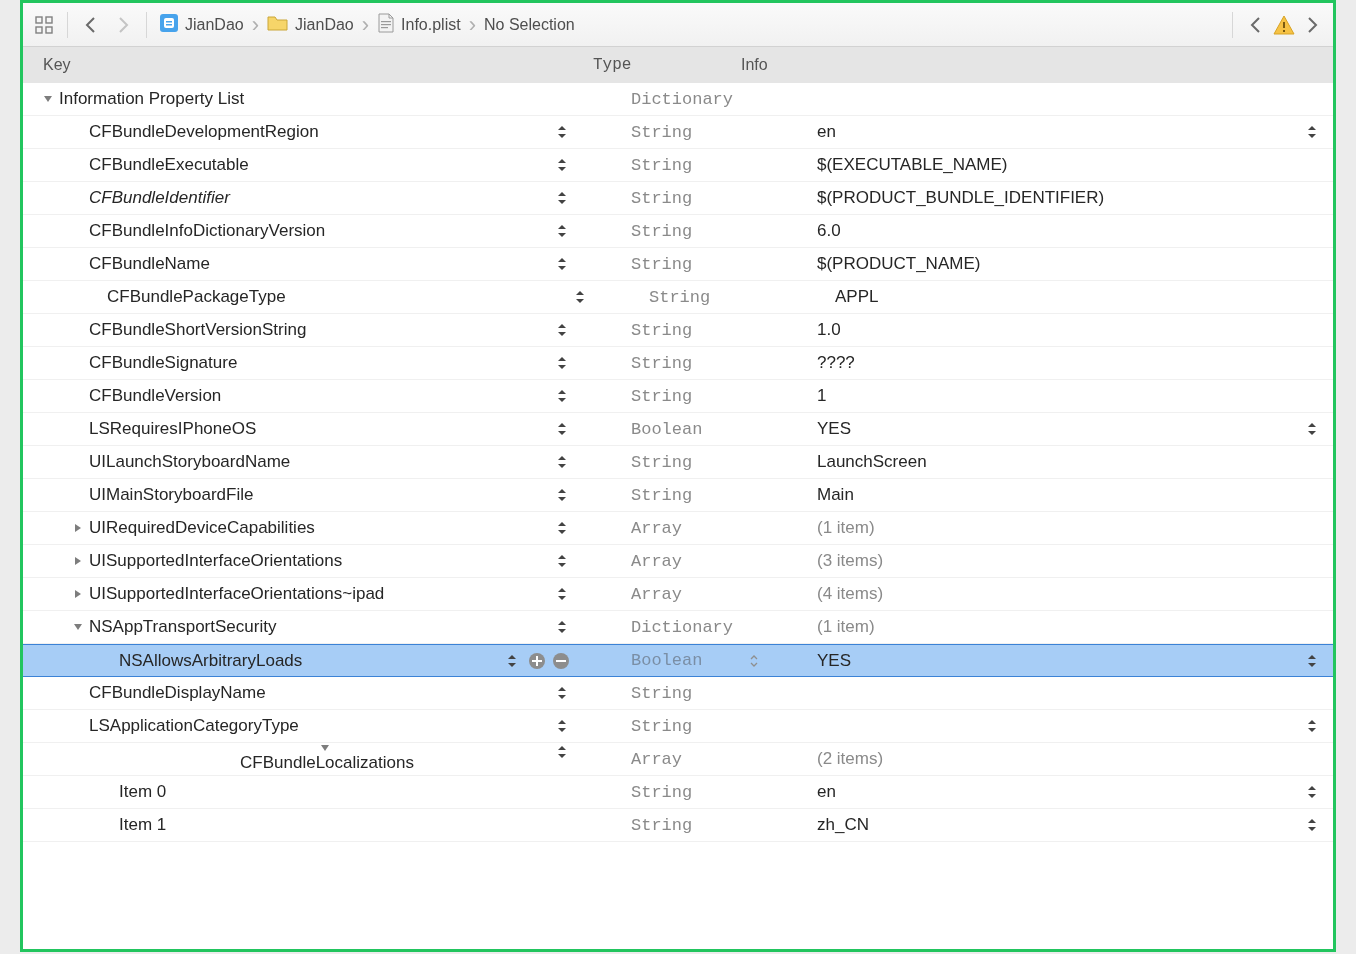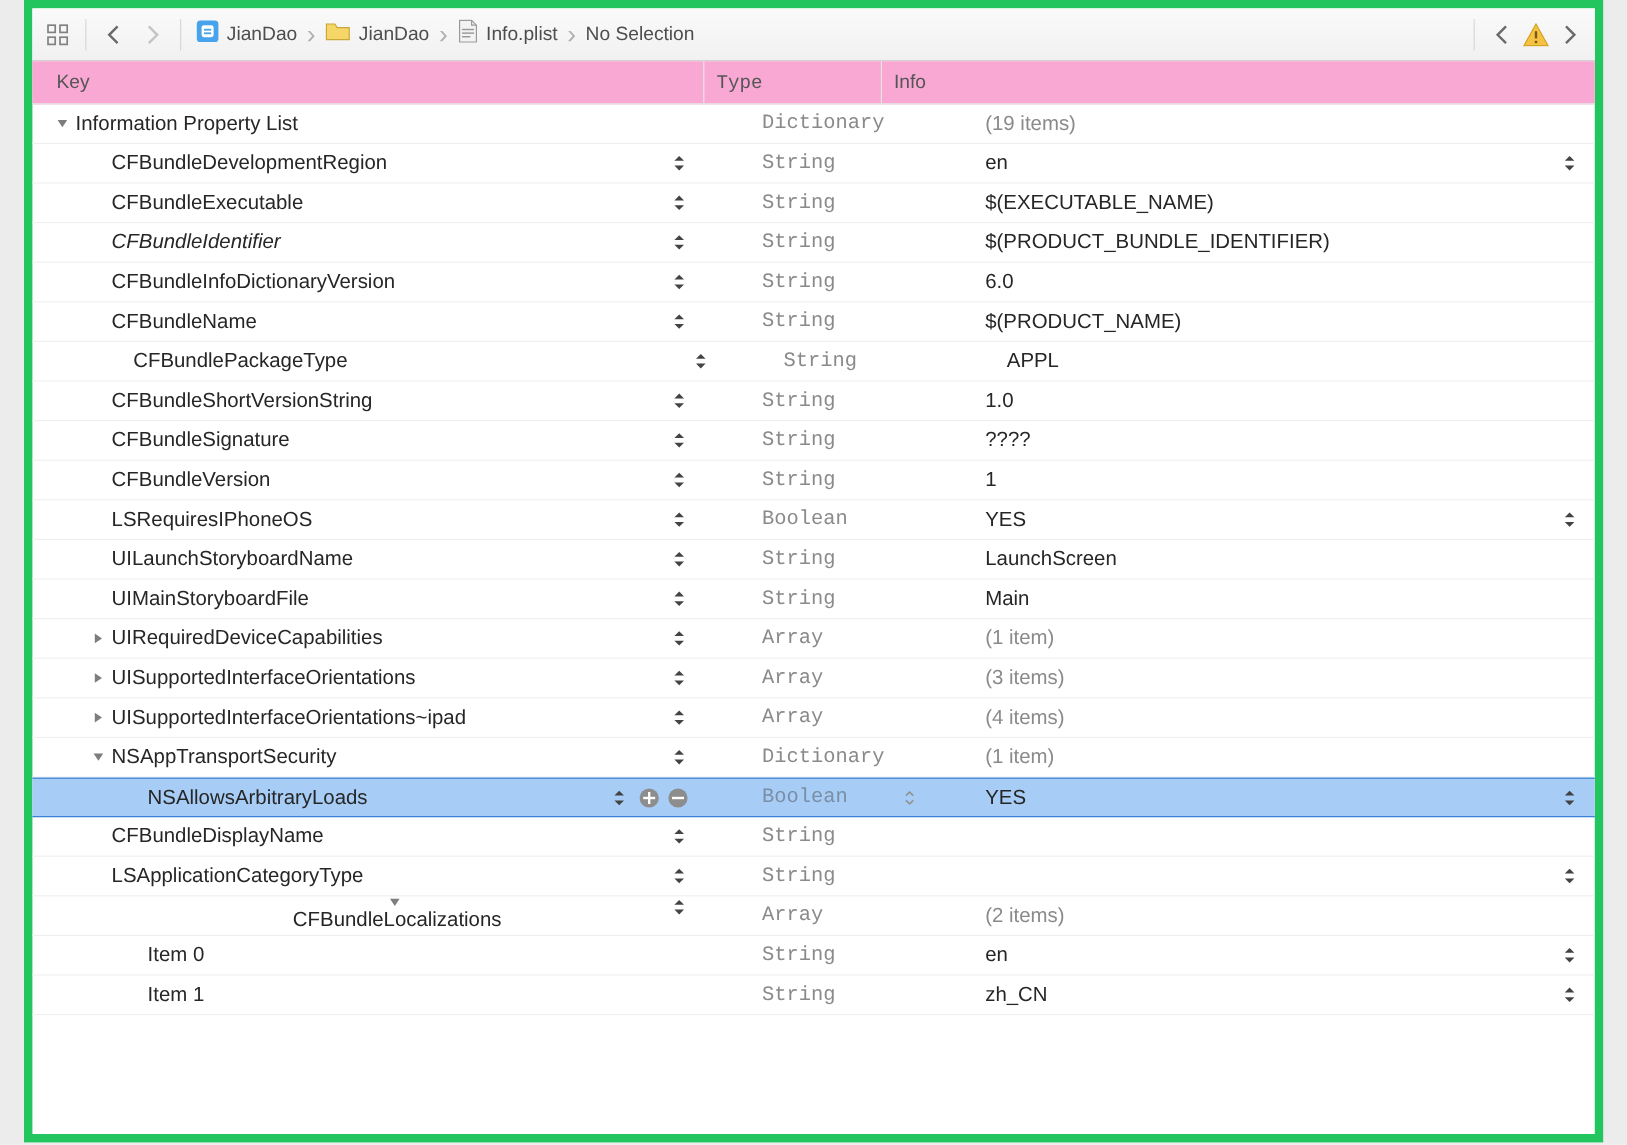--- a/index.html
+++ b/index.html
@@ -9,21 +9,21 @@
     background: #ececec;
     color: #333;
     width: 1356px;
     height: 954px;
     overflow: hidden;
   }
   .frame {
     width: 1316px;
     margin: 0 auto;
     background: #fff;
-    border: 7px solid #22c55e;
+    border: 3px solid #22c55e;
     height: 952px;
   }
 
   
   .toolbar {
     display: flex;
     align-items: center;
     height: 44px;
     background: linear-gradient(#fafafa,#f1f1f1);
     border-bottom: 1px solid #d2d2d2;
@@ -50,21 +50,21 @@
   }
   .spacer { flex:1; }
   .warn-badge {
     width:22px;height:22px;display:inline-flex;align-items:center;justify-content:center;
   }
   .hdr {
     display:flex;
     height:36px;
     align-items:center;
     border-bottom:1px solid #e5e5e5;
-    background:#f9a8d4;
+    background:#e5e5e5;
     color:#555;
     font-size:16px;
   }
   .col-key   { width:560px; padding-left:20px; border-right:1px solid #e5e5e5; height:100%; display:flex; align-items:center;}
   .col-type  { width:148px; padding-left:10px; border-right:1px solid #e5e5e5; height:100%; display:flex; align-items:center;font-family:Liberation Mono, monospace;}
   .col-value { flex:1; padding-left:10px; height:100%; display:flex; align-items:center; position:relative;}
 
   
   .rows { }
   .row {
@@ -225,23 +225,20 @@
           <span class="tri">
             <svg width="10" height="10" viewBox="0 0 10 10">
               <path d="M1 2 L9 2 L5 8 Z" fill="#7d7d7d"></path>
             </svg>
           </span>
           <span class="key-label">Information Property List</span>
         </div>
         <div class="col-type c">
           <span class="type-label">Dictionary</span>
         </div>
-        <div class="col-value c">
-          <span class="value-dim">(19 items)</span>
-        </div>
       </div>
       <div class="row">
         <div class="keycell indent1" style="width: 560px;">
           <span class="tri none"></span>
           <span class="key-label">CFBundleDevelopmentRegion</span>
           <span class="stepper key">
             <svg width="10" height="16" viewBox="0 0 10 16">
               <path d="M1 6 L5 2 L9 6 Z" fill="#434343"></path>
               <path d="M1 10 L5 14 L9 10 Z" fill="#434343"></path>
             </svg>

